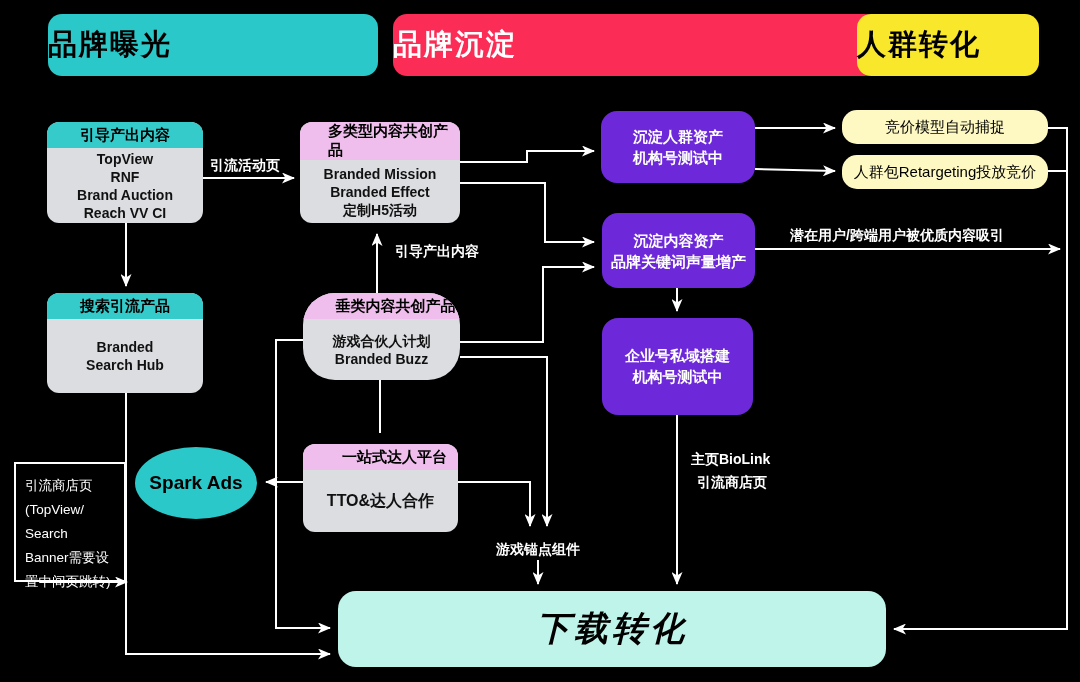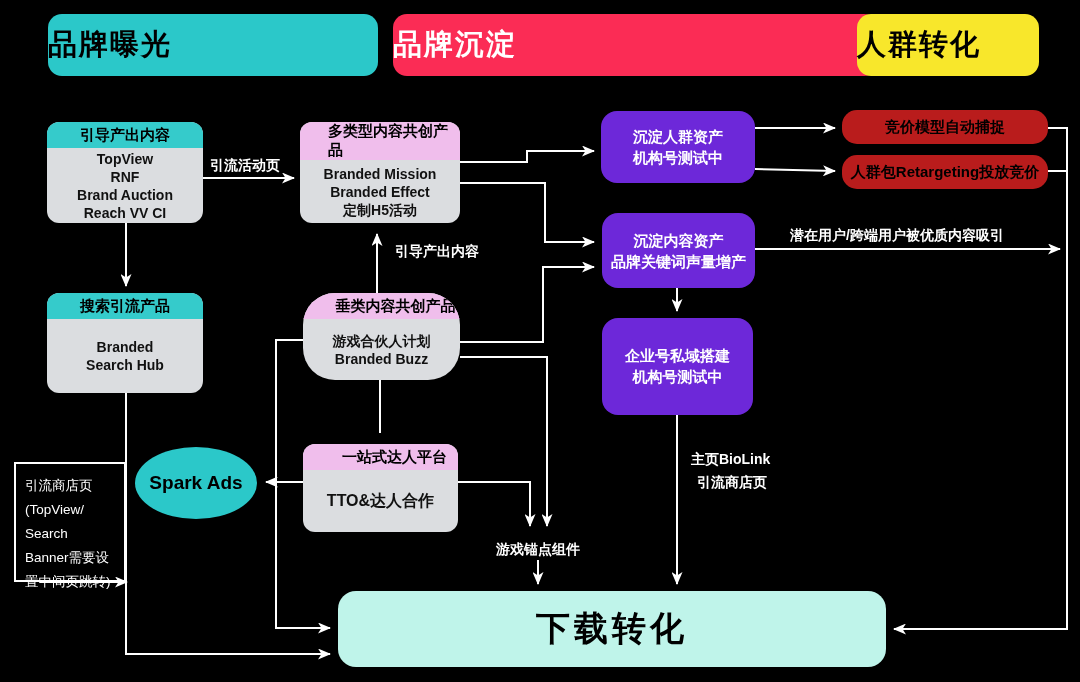--- a/index.html
+++ b/index.html
@@ -21,22 +21,22 @@
             font-size:15px;font-weight:700;color:#000;}
   .pbox .ph.teal{background:#35CBCB;}
   .pbox .ph.pink{background:#F0BEEC;padding-left:28px;}
   .pbox .pb{flex:1;display:flex;flex-direction:column;align-items:center;justify-content:center;
             font-size:14px;font-weight:700;color:#111;line-height:18px;text-align:center;}
   
   .rbox{background:#6d28d9;border-radius:16px;display:flex;flex-direction:column;
         align-items:center;justify-content:center;color:#fff;font-size:15px;font-weight:700;
         line-height:21px;text-align:center;}
   
-  .ybox{background:#b91c1c;border-radius:15px;display:flex;align-items:center;justify-content:center;
-        color:#000;font-size:15px;font-weight:700;}
+  .ybox{background:#fef9c3;border-radius:15px;display:flex;align-items:center;justify-content:center;
+        color:#000;font-size:15px;font-weight:400;}
   
   .mint{background:#BFF4EA;border-radius:18px;display:flex;align-items:center;justify-content:center;
         color:#000;font-size:34px;font-weight:700;letter-spacing:4px;}
   
   .ellipse{background:#2BC8C9;border-radius:50%;display:flex;align-items:center;justify-content:center;
            color:#000;font-size:19px;font-weight:700;}
   
   .note{border:2px solid #fff;color:#fff;font-size:13.5px;font-weight:500;
         line-height:24px;padding:10px 2px 0 9px;background:transparent;}
   
@@ -149,21 +149,21 @@
     <div>机构号测试中</div>
   </div>
 
   <div class="node ybox" style="left:842px;top:110px;width:206px;height:34px;">
     <span>竞价模型自动捕捉</span>
   </div>
   <div class="node ybox" style="left:842px;top:155px;width:206px;height:34px;">
     <span>人群包Retargeting投放竞价</span>
   </div>
 
-  <div class="node mint" style="left:338px;top:591px;width:548px;height:76px;">
+  <div class="node mint" style="left:338px;top:591px;width:548px;height:76px;font-style:italic;">
     <span>下载转化</span>
   </div>
 
   <div class="node note" style="left:14px;top:462px;width:112px;height:120px;">
     <div>引流商店页</div>
     <div>(TopView/ Search</div>
     <div>Banner需要设</div>
     <div>置中间页跳转)</div>
   </div>
 

